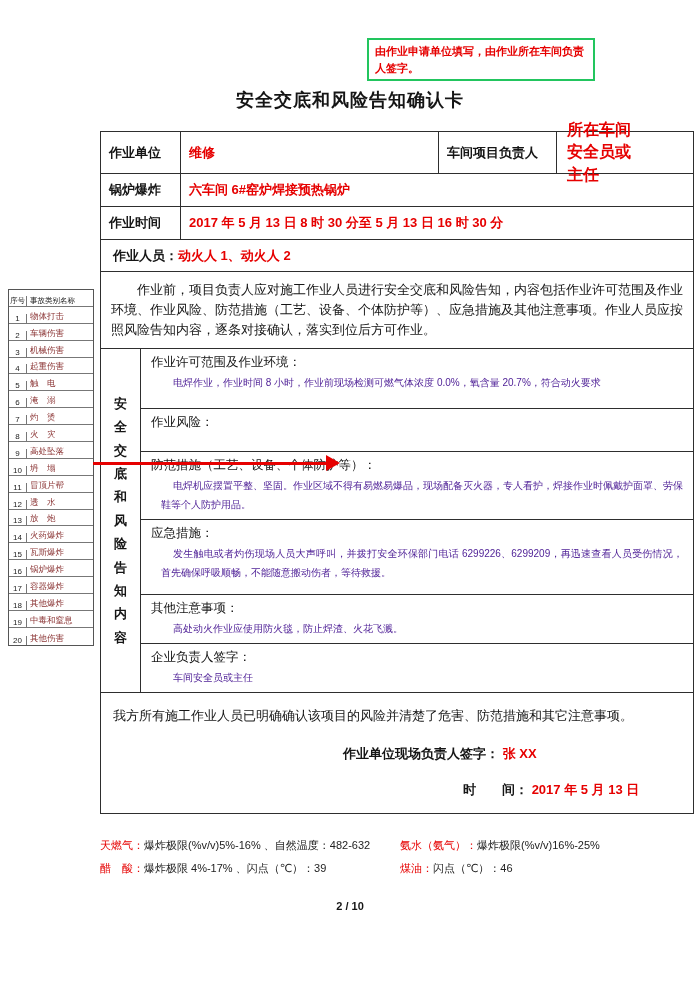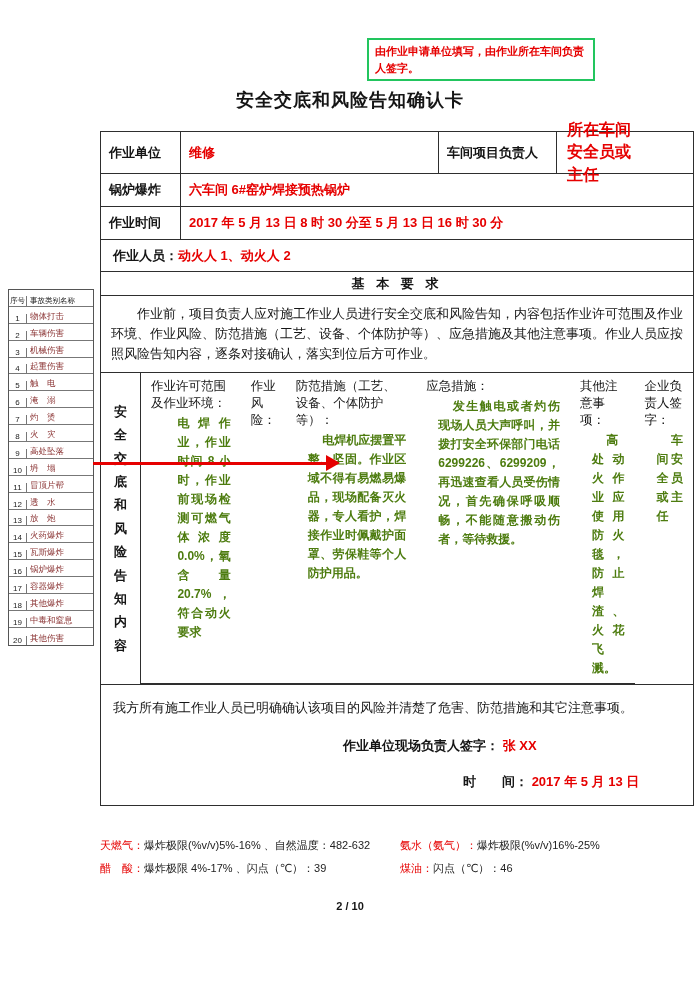--- a/index.html
+++ b/index.html
@@ -49,25 +49,25 @@
   .value-red { color:#e60000; font-weight:bold; }
   .small { font-size:16px; line-height:1.4; padding:4px 10px; }
   .r1 { height:42px; } .r2,.r3 { height:33px; } .r4 { height:32px; padding-left:4px; } .r5 { height:24px; }
   .r5 .cell { width:100%; justify-content:center; letter-spacing:4px; font-weight:bold; padding:2px; }
   .r6 { display:block; min-height:76px; padding:8px 10px; }
   .r6 p { text-indent:2em; line-height:20px; text-align:justify; font-size:13px; }
 
   .r7 { display:flex; }
   .v-cell { width:40px; border-right:1px solid #2e2e2e; display:flex; align-items:center; justify-content:center; }
   .v-text { width:15px; font-weight:bold; font-size:13px; line-height:1.8; word-break:break-all; text-align:center; }
-  .sections { flex:1; display:flex; flex-direction:row; }
+  .sections { flex:1; display:flex; flex-direction:column; }
   .section { border-bottom:1px solid #2e2e2e; padding:5px 10px; }
   .section:last-child { border-bottom:none; }
   .section-label { font-size:12.5px; color:#151515; line-height:17px; }
-  .section-value { color:#4d7c0f; font-weight:bold; font-size:12px; line-height:19px; margin-top:2px; padding-left:1em; text-indent:1.2em; text-align:justify; }
+  .section-value { color:#4c1d95; font-weight:normal; font-size:10px; line-height:19px; margin-top:2px; padding-left:1em; text-indent:1.2em; text-align:justify; }
   .pl2 { padding-left:2.2em; text-indent:0; }
   .risk-value { padding-left:190px; text-indent:0; }
   .sec-scope { min-height:60px; } .sec-risk { min-height:43px; } .sec-prevention { min-height:64px; }
   .sec-emergency { min-height:75px; } .sec-other { min-height:42px; } .sec-signature { min-height:35px; }
 
   .r8 { display:block; padding:14px 12px; }
   .confirm-text { font-size:13px; line-height:18px; }
   .sig-line { margin-top:20px; padding-left:230px; font-size:13px; }
   .date-line { margin-top:18px; padding-left:350px; font-size:13px; }
   .pre { white-space:pre;margin-top:40px; }
@@ -204,23 +204,20 @@
       <div class="cell value-red" style="flex:1">2017 年 5 月 13 日 8 时 30 分至 5 月 13 日 16 时 30 分</div>
     </div>
 
     <div class="row r4">
       <div class="cell" style="width:100%">
         <span class="label">作业人员：</span>
         <span class="value-red">动火人 1、动火人 2</span>
       </div>
     </div>
 
-    <div class="row r5">
-      <div class="cell">基 本 要 求</div>
-    </div>
 
     <div class="row r6">
       <p>作业前，项目负责人应对施工作业人员进行安全交底和风险告知，内容包括作业许可范围及作业环境、作业风险、防范措施（工艺、设备、个体防护等）、应急措施及其他注意事项。作业人员应按照风险告知内容，逐条对接确认，落实到位后方可作业。</p>
     </div>
 
     <div class="row r7">
       <div class="v-cell">
         <div class="v-text">安全交底和风险告知内容</div>
       </div>
       <div class="sections">

